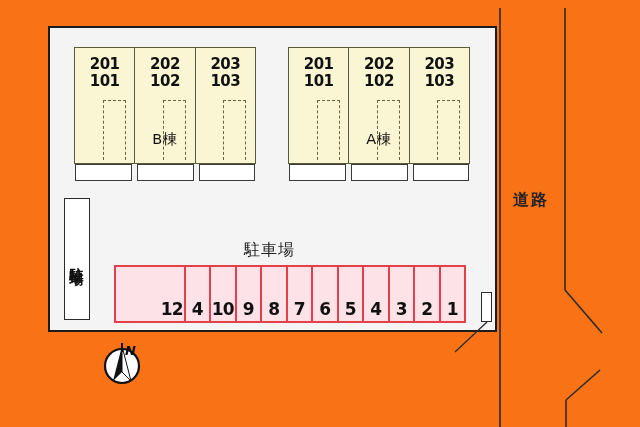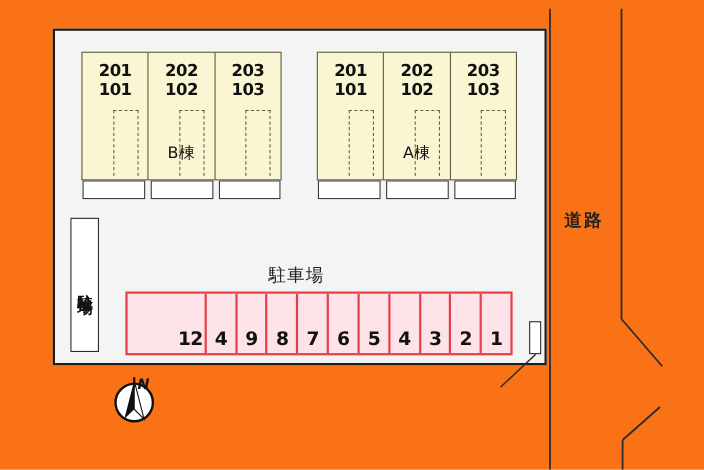--- a/index.html
+++ b/index.html
@@ -289,20 +289,23 @@
   <div class="lot-label">駐車場</div>
 
   <div class="stalls" id="stall-row">
       <div class="stall">
         <div class="num">12</div>
       </div>
       <div class="stall">
         <div class="num">4</div>
       </div>
       <div class="stall">
+        <div class="num">10</div>
+      </div>
+      <div class="stall">
         <div class="num">9</div>
       </div>
       <div class="stall">
         <div class="num">8</div>
       </div>
       <div class="stall">
         <div class="num">7</div>
       </div>
       <div class="stall">
         <div class="num">6</div>

